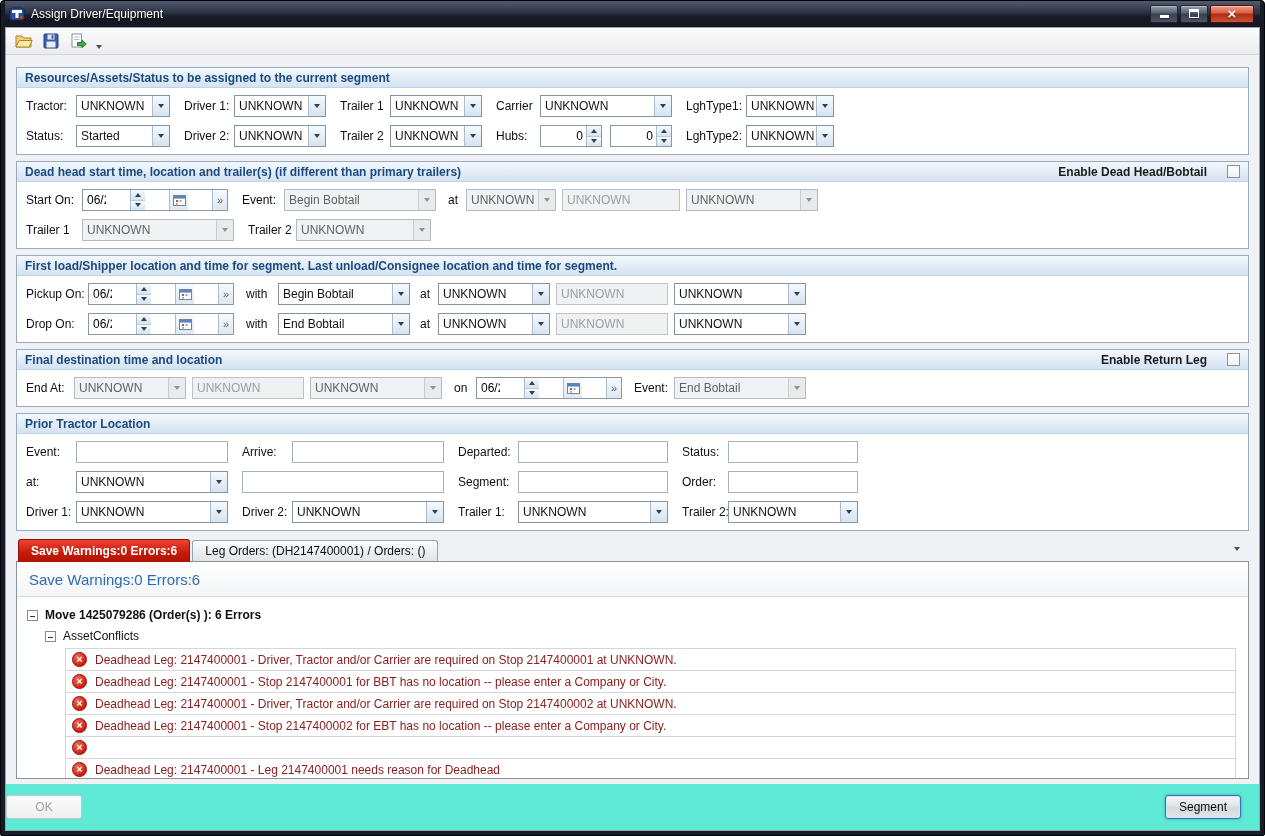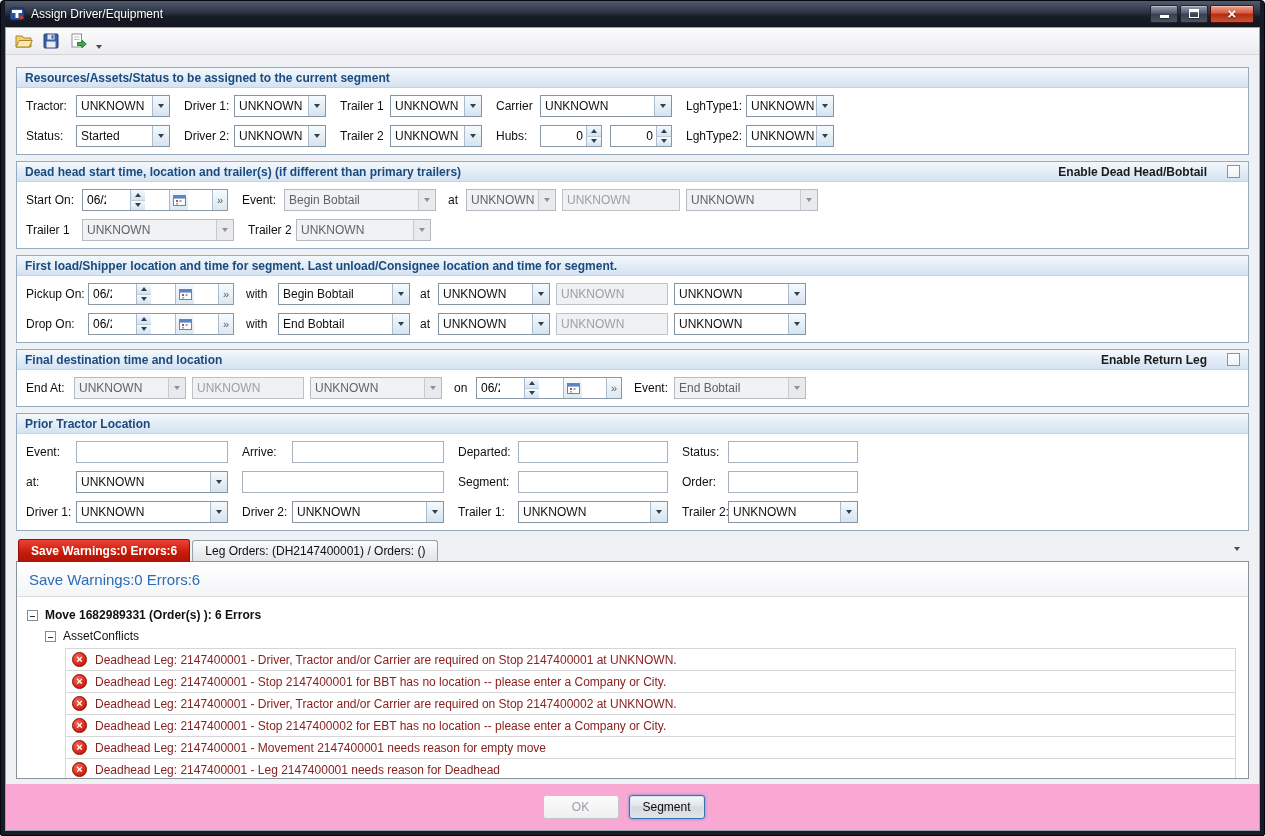--- a/index.html
+++ b/index.html
@@ -133,22 +133,22 @@
   .errlist { margin:2px 2px 0 38px; }
   .errrow { display:flex; align-items:center; gap:8px; height:23px; border:1px solid #d6d6d6; background:#fff; padding:0 6px; }
   .errrow + .errrow { margin-top:-1px; }
   .erricon { width:15px; height:15px; border-radius:50%; flex:none;
              background:radial-gradient(circle at 35% 30%, #f4685a, #d3200f 70%, #a31103);
              border:1px solid #7e0c02; display:flex; align-items:center; justify-content:center; }
   .erricon::before { content:"×"; color:#fff; font-weight:bold; font-size:11px; line-height:1; margin-top:-1px; }
   .errtext { font-size:12px; color:#8b2020; white-space:nowrap; overflow:hidden; }
 
   
-  .footer { flex:none; height:46px; display:flex; align-items:center; justify-content:center; gap:10px;
-            padding-right:18px; background:#f9a8d4; }
+  .footer { flex:none; height:46px; display:flex; align-items:center; justify-content:space-between; gap:10px;
+            padding-right:18px; background:#5eead4; }
   .btn { min-width:76px; height:24px; border-radius:3px; display:flex; align-items:center; justify-content:center;
          font-family:"Liberation Sans",sans-serif; font-size:12px; }
   .btn.ok { background:linear-gradient(#fcfcfc,#efefef); border:1px solid #c3c8cd; color:#9aa0a6; }
   .btn.cancel { background:linear-gradient(#f5f6f7,#e2e6ea 45%,#d3d9de 50%,#e0e5ea);
                 border:1px solid #3773ad; color:#0c0c0c;
                 box-shadow:0 0 3px rgba(64,140,210,.85), inset 0 0 0 1px #d2e6f8; }
 </style>
 </head>
 <body>
 
@@ -623,21 +623,21 @@
         <span class="tab-dd">
             <span class="dd-arr"></span>
           </span>
       </div>
 
       <div class="panel">
         <div class="panel-title">Save Warnings:0 Errors:6</div>
         <div class="tree">
           <div class="grp">
             <span class="expbox"></span>
-            <span>Move 1682989331 (Order(s) ): 6 Errors</span>
+            <span>Move 1425079286 (Order(s) ): 6 Errors</span>
           </div>
           <div class="sub">
             <span class="expbox"></span>
             <span>AssetConflicts</span>
           </div>
           <div class="errlist">
             <div class="errrow">
               <span class="erricon"></span>
               <span class="errtext">Deadhead Leg: 2147400001 - Driver, Tractor and/or Carrier are required on Stop 2147400001 at UNKNOWN.</span>
             </div>
@@ -648,21 +648,20 @@
             <div class="errrow">
               <span class="erricon"></span>
               <span class="errtext">Deadhead Leg: 2147400001 - Driver, Tractor and/or Carrier are required on Stop 2147400002 at UNKNOWN.</span>
             </div>
             <div class="errrow">
               <span class="erricon"></span>
               <span class="errtext">Deadhead Leg: 2147400001 - Stop 2147400002 for EBT has no location -- please enter a Company or City.</span>
             </div>
             <div class="errrow">
               <span class="erricon"></span>
-              <span class="errtext">Deadhead Leg: 2147400001 - Movement 2147400001 needs reason for empty move</span>
             </div>
             <div class="errrow">
               <span class="erricon"></span>
               <span class="errtext">Deadhead Leg: 2147400001 - Leg 2147400001 needs reason for Deadhead</span>
             </div>
 
           </div>
         </div>
       </div>
 

